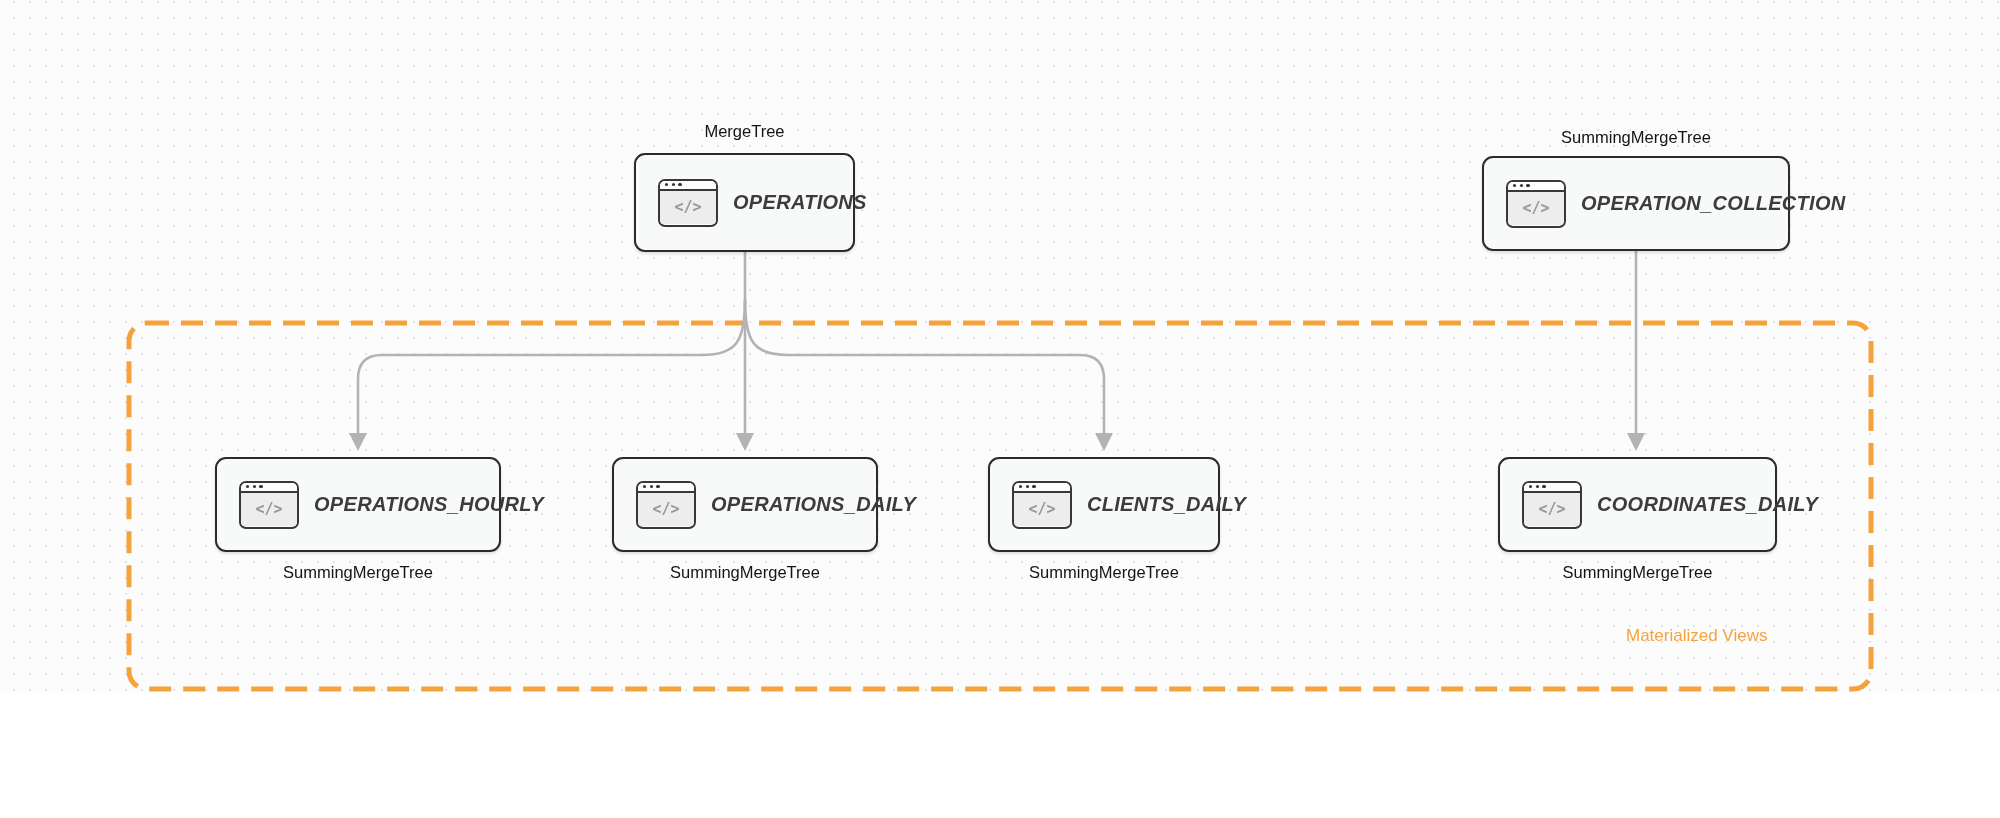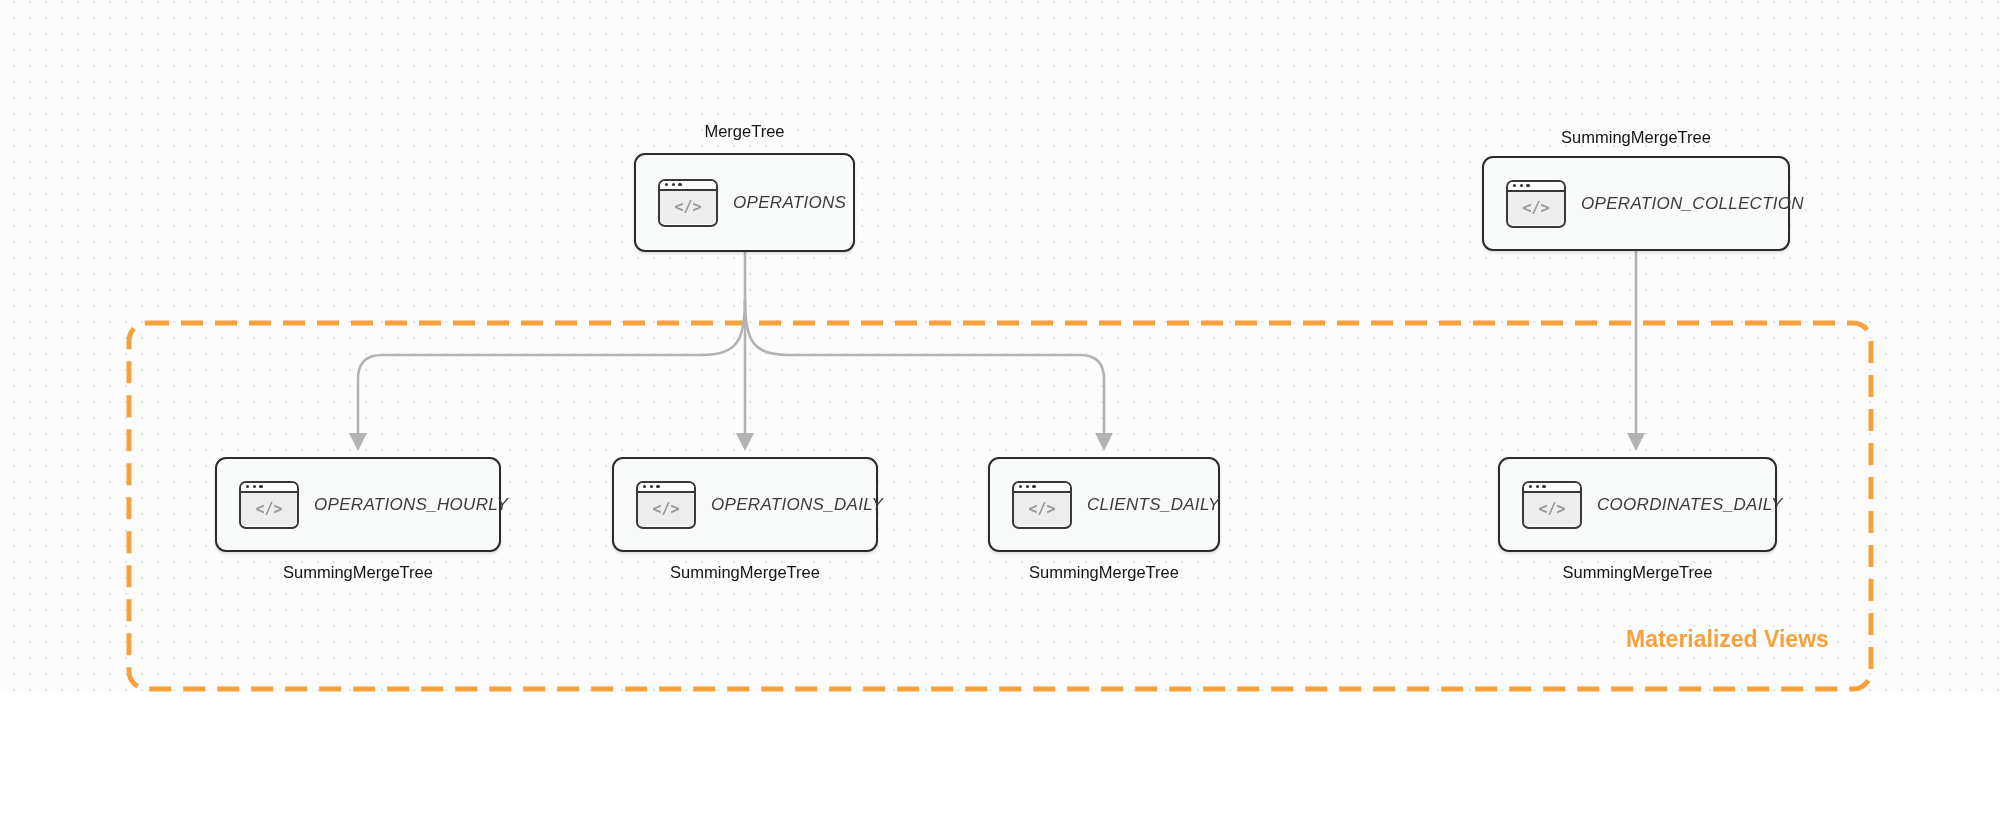--- a/index.html
+++ b/index.html
@@ -22,21 +22,21 @@
     position: absolute;
     display: flex; align-items: center;
     gap: 15px; padding-left: 22px;
     box-sizing: border-box;
     background: #f8f9f9;
     border: 2.5px solid #2b2b2b;
     border-radius: 11px;
     box-shadow: 0 2px 3px rgba(20,20,20,0.12);
   }
   .node-text {
-    font-size: 17px; font-style: italic; font-weight: 400;
+    font-size: 20px; font-style: italic; font-weight: 700;
     color: #3c3c3c; letter-spacing: 0.3px; white-space: nowrap;
   }
   .win-icon {
     width: 60px; height: 48px; flex: 0 0 auto;
     border: 2.5px solid #383838; border-radius: 7px;
     background: #fdfdfd; box-sizing: border-box; overflow: hidden;
   }
   .win-header {
     height: 10.5px; box-sizing: border-box;
     border-bottom: 2.3px solid #383838;
@@ -50,21 +50,21 @@
     color: #979799; font-weight: 700; font-size: 15px;
     font-family: "DejaVu Sans Mono", monospace;
   }
   .engine-label {
     position: absolute;
     font-size: 16.5px; color: #141414;
     text-align: center; white-space: nowrap; line-height: 19px;
   }
   .group-label {
     position: absolute; left: 1626px; top: 626px;
-    font-size: 23px; font-weight: 700; color: #f6a23c;
+    font-size: 17px; font-weight: 400; color: #f6a23c;
     white-space: nowrap;
   }
 
   
   #node-operations         { left: 634px;  top: 153px; width: 221px; height: 99px; }
   #node-operation-collection{ left: 1482px; top: 156px; width: 308px; height: 95px; }
   #node-operations-hourly  { left: 215px;  top: 457px; width: 286px; height: 95px; }
   #node-operations-daily   { left: 612px;  top: 457px; width: 266px; height: 95px; }
   #node-clients-daily      { left: 988px;  top: 457px; width: 232px; height: 95px; }
   #node-coordinates-daily  { left: 1498px; top: 457px; width: 279px; height: 95px; }

